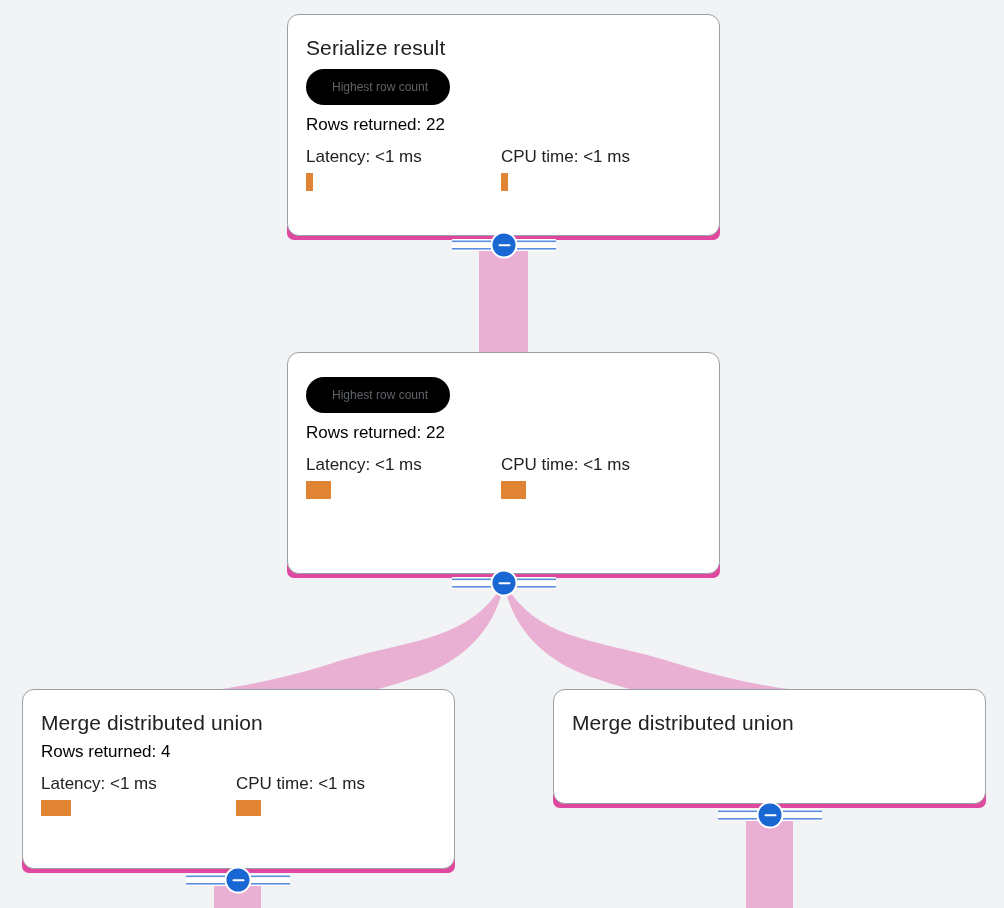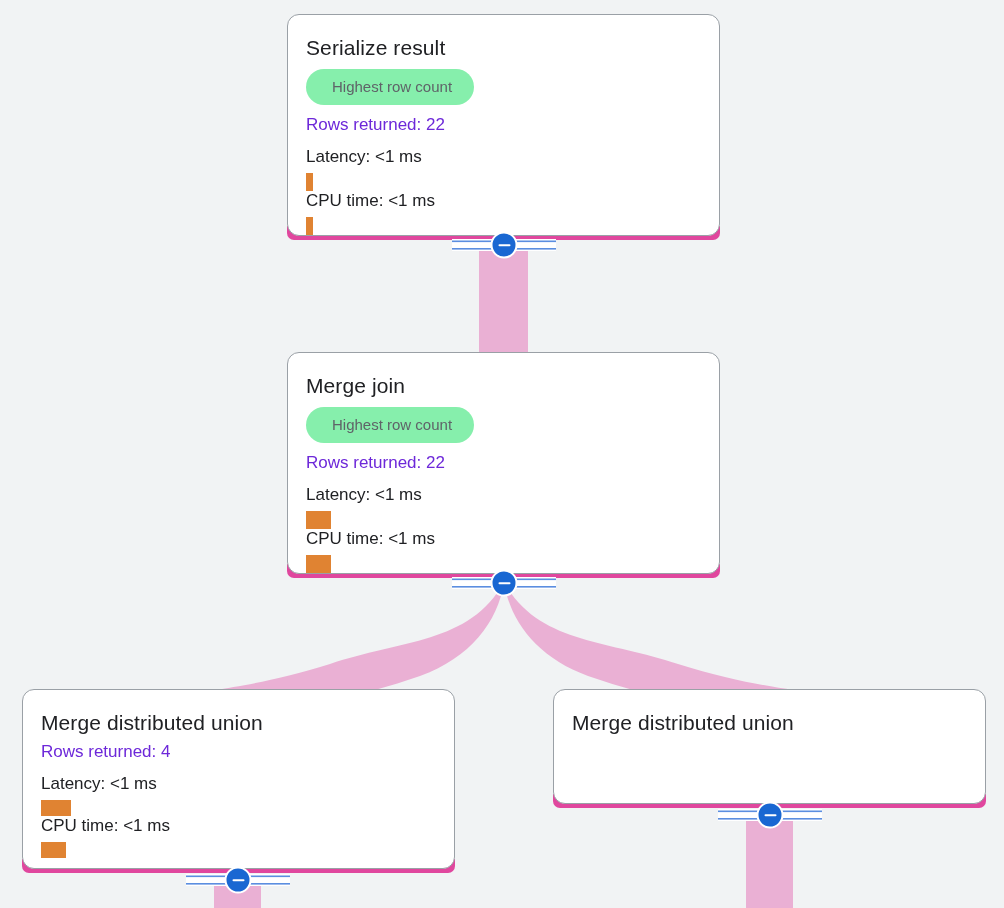--- a/index.html
+++ b/index.html
@@ -54,38 +54,37 @@
   .card-title {
     font-size: 21px;
     font-weight: 500;
     color: #202124;
     letter-spacing: 0.1px;
     line-height: 26px;
     margin: 0 0 4px 0;
   }
   .chip {
     display: inline-block;
-    background: #86efac;
+    background: #000000;
     color: #5f6368;
-    font-size: 15px;
+    font-size: 12px;
     line-height: 20px;
     border-radius: 18px;
     padding: 8px 22px 8px 26px;
     margin: 4px 0 6px 0;
     white-space: nowrap;
   }
   .rows-line {
     font-size: 17px;
-    color: #6d28d9;
+    color: #000000;
     line-height: 24px;
     margin: 2px 0 10px 0;
   }
   .metrics {
     display: flex;
-    flex-direction: column;
   }
   .metric {
     display: flex;
     flex-direction: column;
   }
   .metric-label {
     font-size: 17px;
     color: #202124;
     line-height: 20px;
     white-space: nowrap;
@@ -195,21 +194,20 @@
       <rect x="0" y="10.5" width="104" height="1.6" fill="#5b8ee0"></rect>
       <rect x="0" y="18" width="104" height="1.6" fill="#5b8ee0"></rect>
     </svg>
     <div class="knob"></div>
   </div>
 
   <div class="node-footer" style="left:287px; top:560px; width:433px; height:14px;"></div>
 
   <div class="node" style="left:287px; top:348px; width:433px; height:222px;">
     <div class="card">
-      <div class="card-title">Merge join</div>
       <div class="chip">Highest row count</div>
       <div class="rows-line">Rows returned: 22</div>
       <div class="metrics">
         <div class="metric" style="width:195px;">
           <div class="metric-label">Latency: &lt;1 ms</div>
           <div class="metric-bar" style="width:25px; height:18px;"></div>
         </div>
         <div class="metric">
           <div class="metric-label">CPU time: &lt;1 ms</div>
           <div class="metric-bar" style="width:25px; height:18px;"></div>

